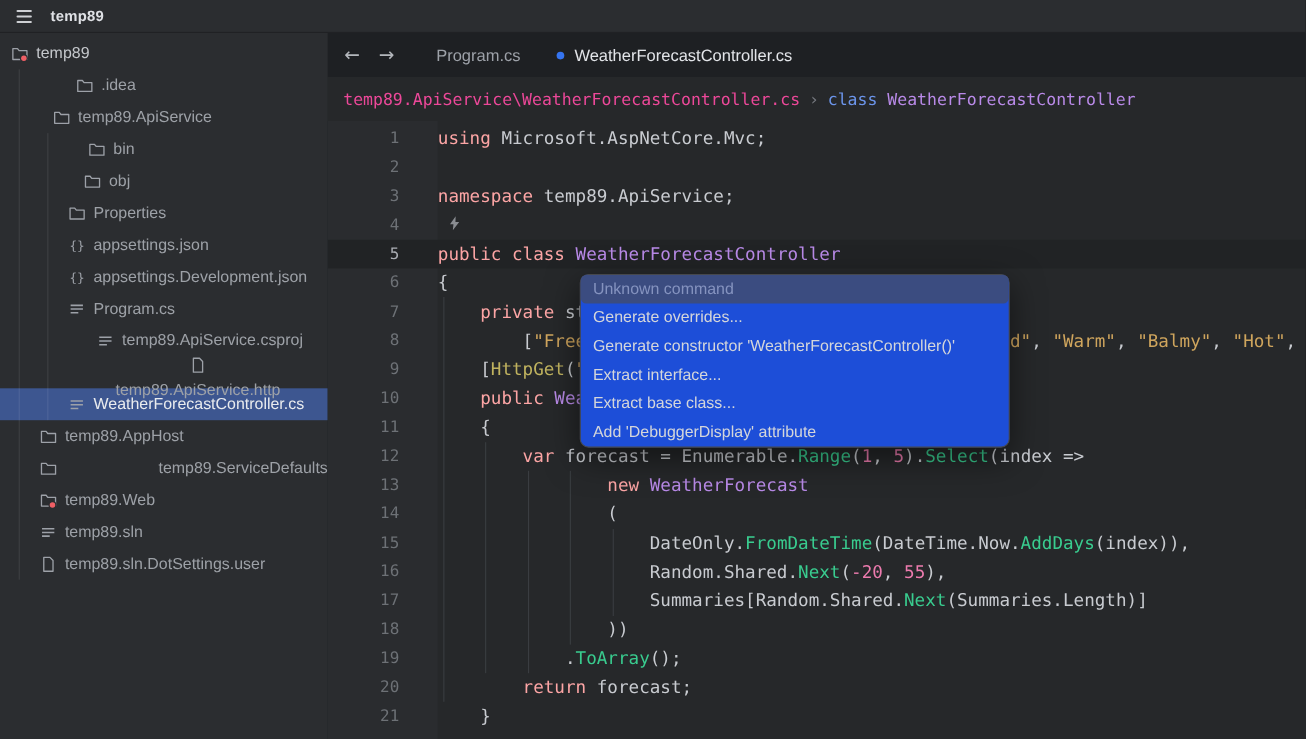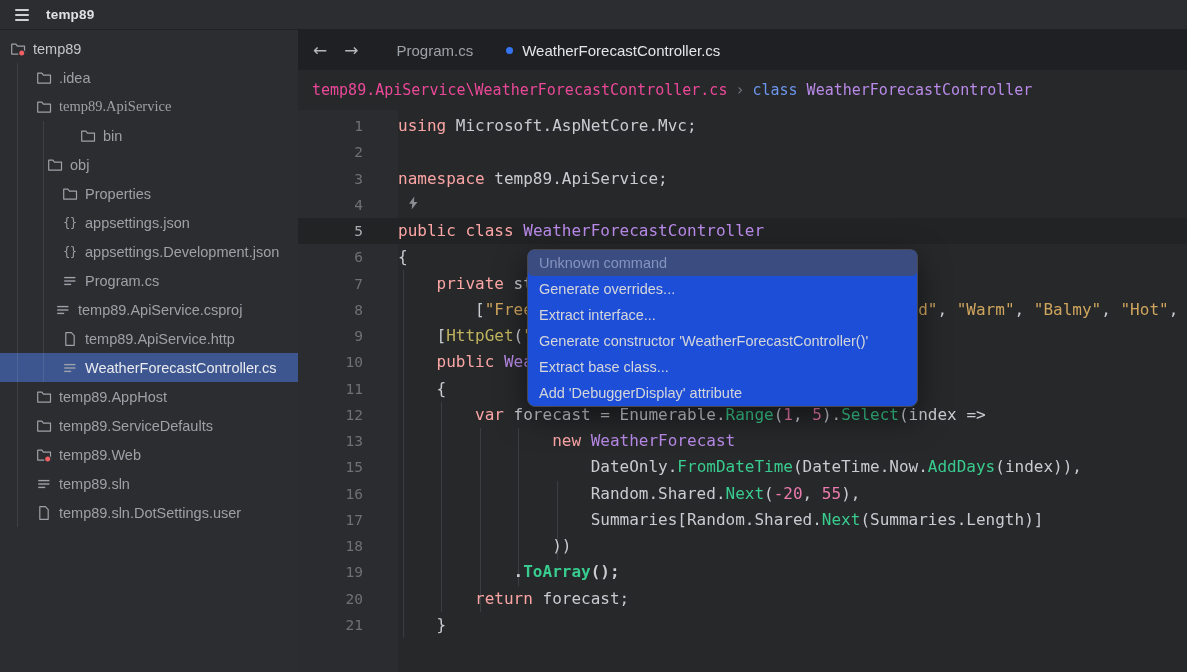--- a/index.html
+++ b/index.html
@@ -90,45 +90,45 @@
         <div class="tree-row root-row" style="padding-left: 10px;">
           <span class="tree-icon">
             <svg width="16" height="16" viewBox="0 0 16 16">
               <path d="M1.7 3.2h4.2l1.5 1.9h7.1v8H1.7z" fill="none" stroke="#9da1a8" stroke-width="1.2" stroke-linejoin="round"></path>
               <circle cx="11.7" cy="12" r="3.6" fill="#2b2d30"></circle>
               <circle cx="11.7" cy="12" r="2.5" fill="#ef5f65"></circle>
             </svg>
           </span>
           <span class="tree-label">temp89</span>
         </div>
-        <div class="tree-row" style="padding-left: 36px;">
+        <div class="tree-row" style="padding-left: 21px; margin-left: 48px;">
           <span class="tree-icon">
             <svg width="16" height="16" viewBox="0 0 16 16">
               <path d="M1.7 3.2h4.2l1.5 1.9h7.1v8H1.7z" fill="none" stroke="#9da1a8" stroke-width="1.2" stroke-linejoin="round"></path>
             </svg>
           </span>
           <span class="tree-label">.idea</span>
         </div>
-        <div class="tree-row" style="padding-left: 36px; font-family: Liberation Serif, serif;">
+        <div class="tree-row" style="padding-left: 48px;">
           <span class="tree-icon">
             <svg width="16" height="16" viewBox="0 0 16 16">
               <path d="M1.7 3.2h4.2l1.5 1.9h7.1v8H1.7z" fill="none" stroke="#9da1a8" stroke-width="1.2" stroke-linejoin="round"></path>
             </svg>
           </span>
           <span class="tree-label">temp89.ApiService</span>
         </div>
         <div class="tree-row" style="padding-left: 80px;">
           <span class="tree-icon">
             <svg width="16" height="16" viewBox="0 0 16 16">
               <path d="M1.7 3.2h4.2l1.5 1.9h7.1v8H1.7z" fill="none" stroke="#9da1a8" stroke-width="1.2" stroke-linejoin="round"></path>
             </svg>
           </span>
           <span class="tree-label">bin</span>
         </div>
-        <div class="tree-row" style="padding-left: 47px; align-items: center;">
+        <div class="tree-row" style="padding-left: 76px; align-items: center;">
           <span class="tree-icon">
             <svg width="16" height="16" viewBox="0 0 16 16">
               <path d="M1.7 3.2h4.2l1.5 1.9h7.1v8H1.7z" fill="none" stroke="#9da1a8" stroke-width="1.2" stroke-linejoin="round"></path>
             </svg>
           </span>
           <span class="tree-label">obj</span>
         </div>
         <div class="tree-row" style="padding-left: 62px;">
           <span class="tree-icon">
             <svg width="16" height="16" viewBox="0 0 16 16">
@@ -158,33 +158,33 @@
             <svg width="16" height="16" viewBox="0 0 16 16">
               <g stroke="#9da1a8" stroke-width="1.4">
                 <line x1="2.2" y1="4.6" x2="13.4" y2="4.6"></line>
                 <line x1="2.2" y1="8" x2="13.4" y2="8"></line>
                 <line x1="2.2" y1="11.4" x2="9.2" y2="11.4"></line>
               </g>
             </svg>
           </span>
           <span class="tree-label">Program.cs</span>
         </div>
-        <div class="tree-row" style="padding-left: 55px;">
+        <div class="tree-row" style="padding-left: 88px;">
           <span class="tree-icon">
             <svg width="16" height="16" viewBox="0 0 16 16">
               <g stroke="#9da1a8" stroke-width="1.4">
                 <line x1="2.2" y1="4.6" x2="13.4" y2="4.6"></line>
                 <line x1="2.2" y1="8" x2="13.4" y2="8"></line>
                 <line x1="2.2" y1="11.4" x2="9.2" y2="11.4"></line>
               </g>
             </svg>
           </span>
           <span class="tree-label">temp89.ApiService.csproj</span>
         </div>
-        <div class="tree-row" style="padding-left: 62px;">
+        <div class="tree-row" style="padding-left: 62px; flex-direction: column;">
           <span class="tree-icon">
             <svg width="16" height="16" viewBox="0 0 16 16">
               <path d="M3.8 1.7h5.6l2.8 2.9v9.7H3.8z" fill="none" stroke="#9da1a8" stroke-width="1.2" stroke-linejoin="round"></path>
             </svg>
           </span>
           <span class="tree-label">temp89.ApiService.http</span>
         </div>
         <div class="tree-row selected" style="padding-left: 62px;">
           <span class="tree-icon">
             <svg width="16" height="16" viewBox="0 0 16 16">
@@ -198,21 +198,21 @@
           <span class="tree-label">WeatherForecastController.cs</span>
         </div>
         <div class="tree-row" style="padding-left: 36px;">
           <span class="tree-icon">
             <svg width="16" height="16" viewBox="0 0 16 16">
               <path d="M1.7 3.2h4.2l1.5 1.9h7.1v8H1.7z" fill="none" stroke="#9da1a8" stroke-width="1.2" stroke-linejoin="round"></path>
             </svg>
           </span>
           <span class="tree-label">temp89.AppHost</span>
         </div>
-        <div class="tree-row" style="padding-left: 36px;">
+        <div class="tree-row" style="padding-left: 36px; justify-content: space-between;">
           <span class="tree-icon">
             <svg width="16" height="16" viewBox="0 0 16 16">
               <path d="M1.7 3.2h4.2l1.5 1.9h7.1v8H1.7z" fill="none" stroke="#9da1a8" stroke-width="1.2" stroke-linejoin="round"></path>
             </svg>
           </span>
           <span class="tree-label">temp89.ServiceDefaults</span>
         </div>
         <div class="tree-row" style="padding-left: 36px;">
           <span class="tree-icon">
             <svg width="16" height="16" viewBox="0 0 16 16">
@@ -325,54 +325,58 @@
         </div>
         <div class="code-row">
           <span class="gutter-num">12</span>
           <span class="code-text" style="padding-left: 8ch;"><span class="tk-kw">var</span><span class="tk-p"> forecast = Enumerable.</span><span class="tk-m">Range</span><span class="tk-p">(</span><span class="tk-n">1</span><span class="tk-p">, </span><span class="tk-n">5</span><span class="tk-p">).</span><span class="tk-m">Select</span><span class="tk-p">(index =&gt;</span></span>
         </div>
         <div class="code-row">
           <span class="gutter-num">13</span>
           <span class="code-text" style="padding-left: 16ch;"><span class="tk-kw">new</span><span class="tk-p"> </span><span class="tk-cls">WeatherForecast</span></span>
         </div>
         <div class="code-row">
+          <span class="gutter-num">14</span>
+          <span class="code-text" style="padding-left: 16ch;"><span class="tk-p">(</span></span>
+        </div>
+        <div class="code-row">
           <span class="gutter-num">15</span>
           <span class="code-text" style="padding-left: 20ch;"><span class="tk-p">DateOnly.</span><span class="tk-m">FromDateTime</span><span class="tk-p">(DateTime.Now.</span><span class="tk-m">AddDays</span><span class="tk-p">(index)),</span></span>
         </div>
         <div class="code-row">
           <span class="gutter-num">16</span>
           <span class="code-text" style="padding-left: 20ch;"><span class="tk-p">Random.Shared.</span><span class="tk-m">Next</span><span class="tk-p">(</span><span class="tk-n">-20</span><span class="tk-p">, </span><span class="tk-n">55</span><span class="tk-p">),</span></span>
         </div>
         <div class="code-row">
           <span class="gutter-num">17</span>
           <span class="code-text" style="padding-left: 20ch;"><span class="tk-p">Summaries[Random.Shared.</span><span class="tk-m">Next</span><span class="tk-p">(Summaries.Length)]</span></span>
         </div>
         <div class="code-row">
           <span class="gutter-num">18</span>
           <span class="code-text" style="padding-left: 16ch;"><span class="tk-p">))</span></span>
         </div>
         <div class="code-row">
           <span class="gutter-num">19</span>
-          <span class="code-text" style="padding-left: 12ch; font-weight: bold;"><span class="tk-p">.</span><span class="tk-m">ToArray</span><span class="tk-p">();</span></span>
+          <span class="code-text" style="padding-left: 12ch;"><span class="tk-p">.</span><span class="tk-m">ToArray</span><span class="tk-p">();</span></span>
         </div>
         <div class="code-row">
           <span class="gutter-num">20</span>
           <span class="code-text" style="padding-left: 8ch;"><span class="tk-kw">return</span><span class="tk-p"> forecast;</span></span>
         </div>
         <div class="code-row">
           <span class="gutter-num">21</span>
           <span class="code-text" style="padding-left: 4ch;"><span class="tk-p">}</span></span>
         </div>
       </div>
   </div>
 
   <div class="popup">
     <div id="popup-items">
         <div class="popup-item selected">Unknown command</div>
         <div class="popup-item">Generate overrides...</div>
+        <div class="popup-item">Generate constructor 'WeatherForecastController()'</div>
         <div class="popup-item">Extract interface...</div>
-        <div class="popup-item">Generate constructor 'WeatherForecastController()'</div>
         <div class="popup-item">Extract base class...</div>
         <div class="popup-item">Add 'DebuggerDisplay' attribute</div>
       </div>
   </div>
 
 </div>
 
 </body></html>

